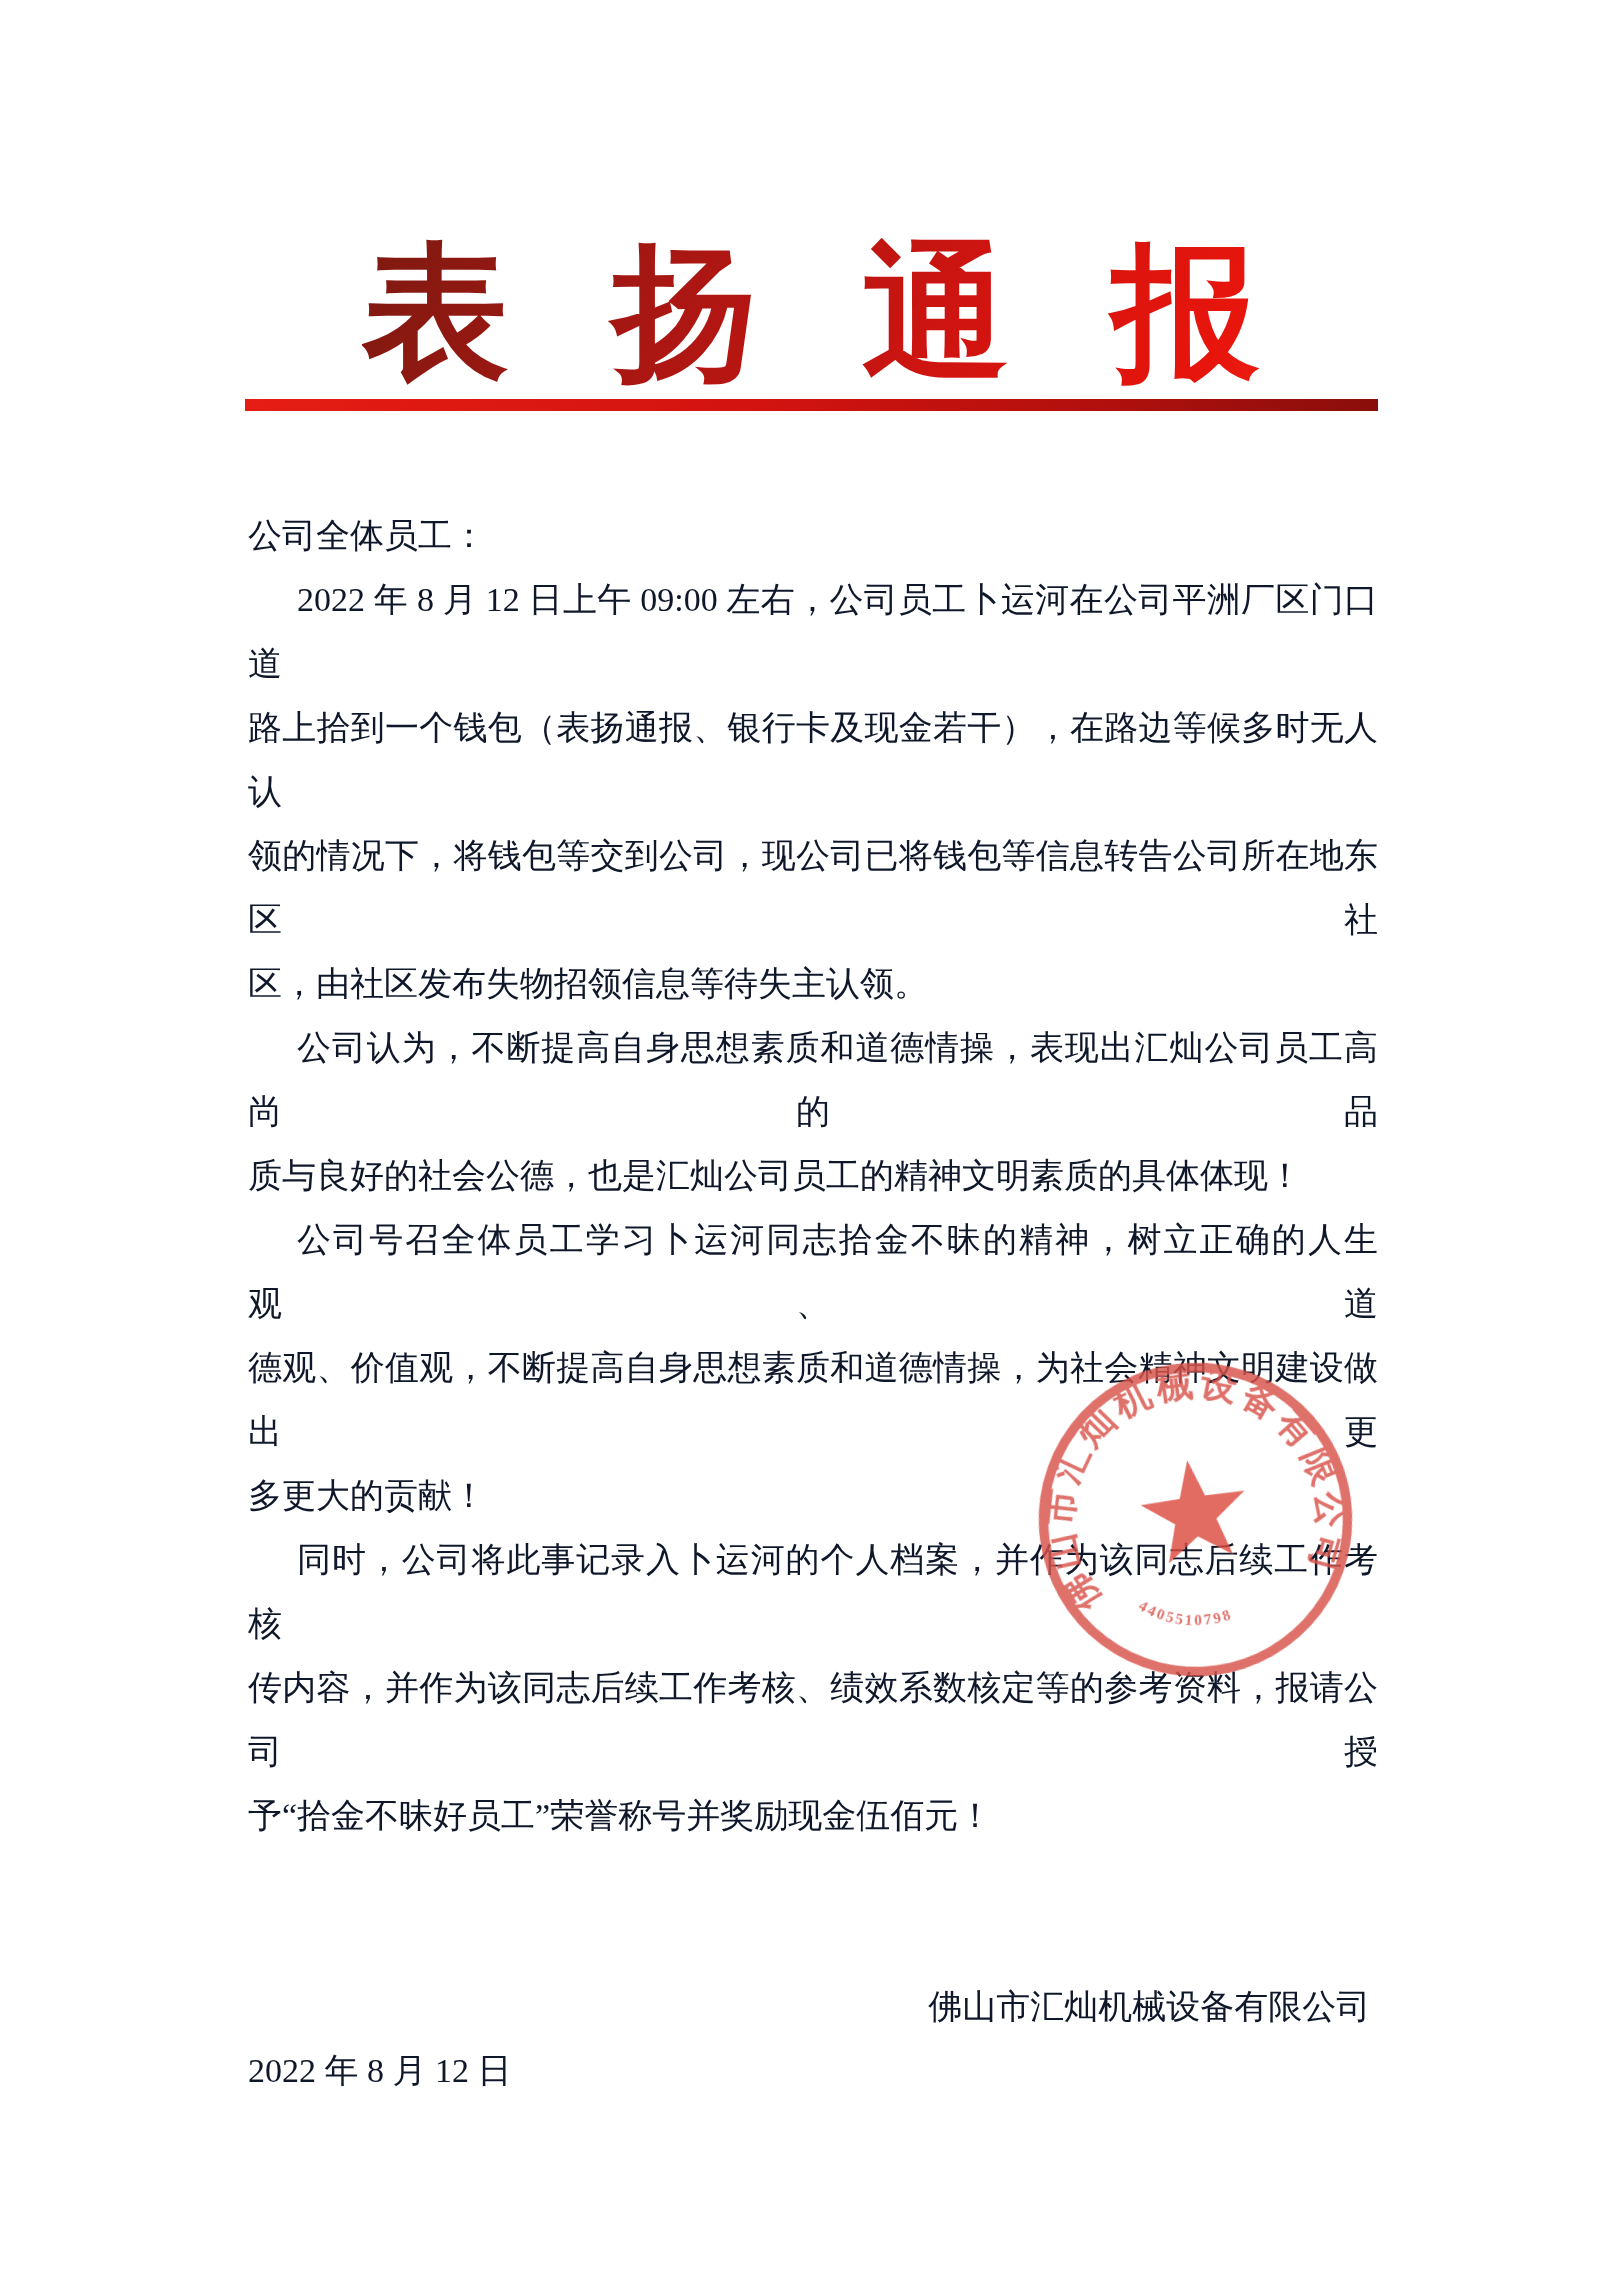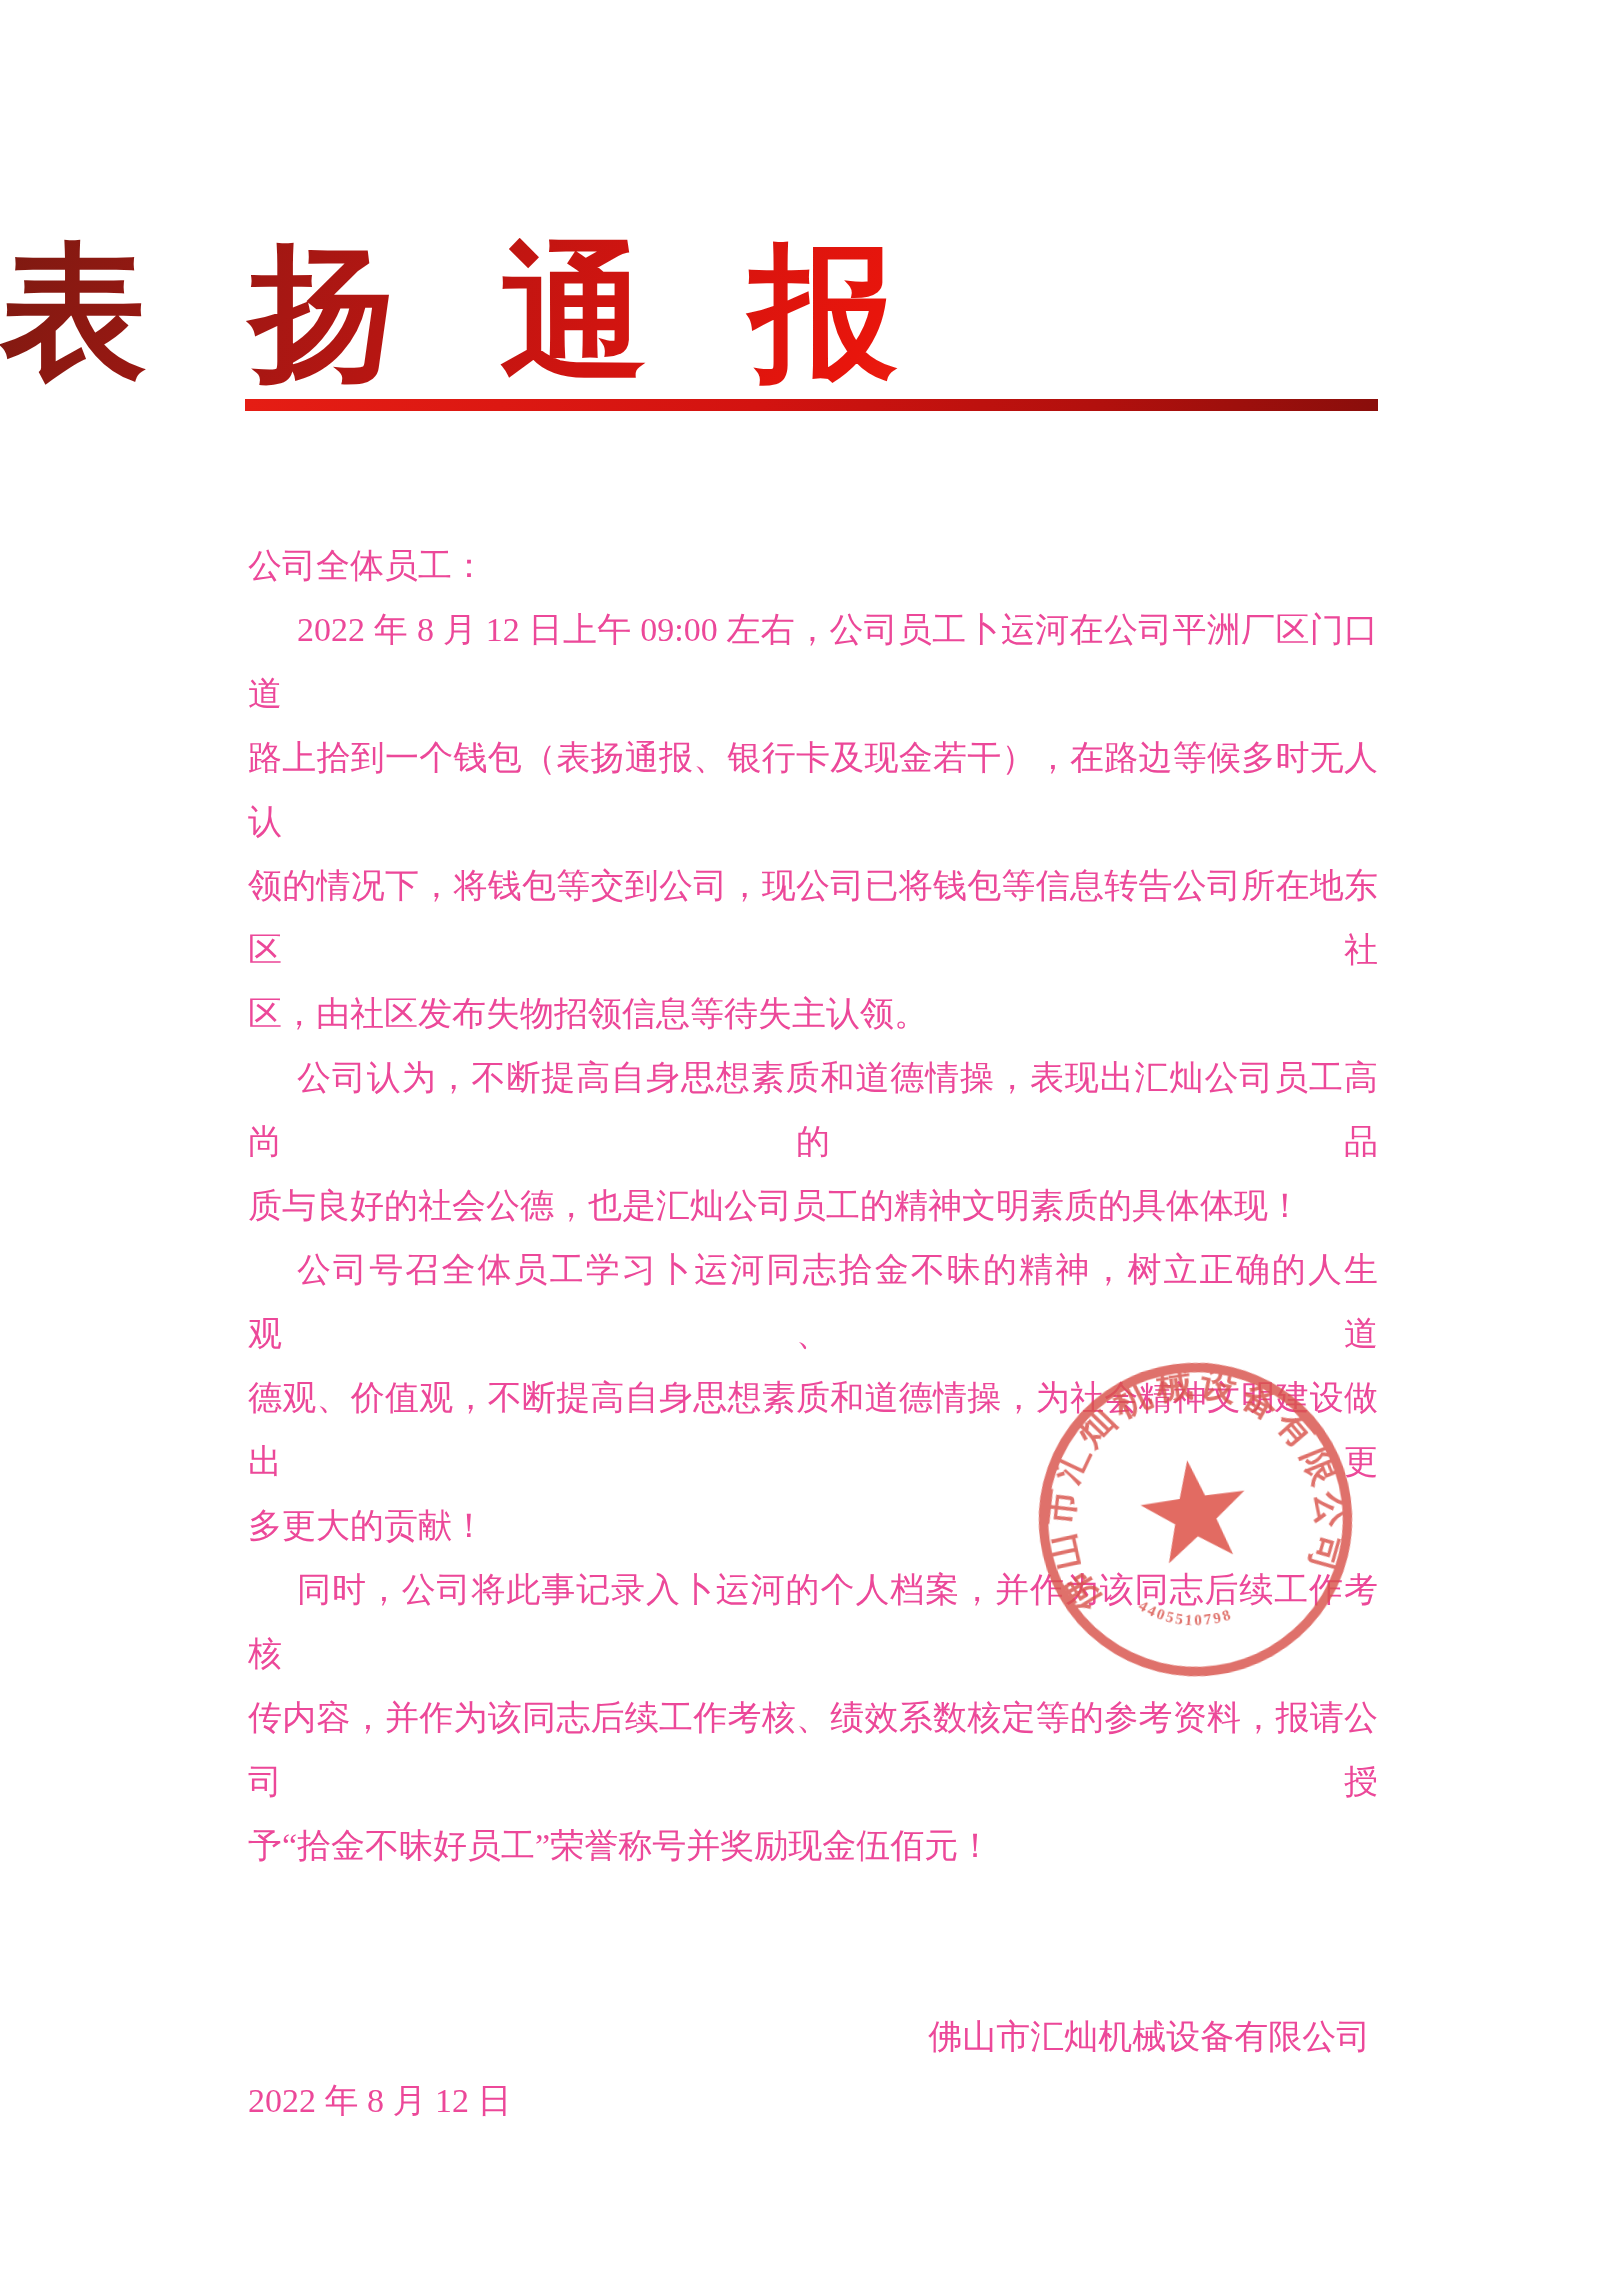--- a/index.html
+++ b/index.html
@@ -6,42 +6,43 @@
   .page{
     position:relative;
     width:1621px;height:2293px;
     background:#ffffff;
     overflow:hidden;
     font-family:"Liberation Serif","DejaVu Serif",serif;
   }
   
   .title-wrap{
     position:absolute;top:238px;left:0;width:1621px;
+    text-align:center;
   }
   .title-text{
     display:inline-block;
     font-size:147px;line-height:152px;
     font-weight:bold;
     letter-spacing:103px;margin-right:-103px;
     background:linear-gradient(118deg,#7d1a11 0%,#a81713 30%,#d01410 60%,#e8150c 85%,#ef2b1a 100%);
     -webkit-background-clip:text;
     background-clip:text;
     color:transparent;
     white-space:nowrap;
   }
   
   .title-rule{
     position:absolute;left:245px;top:399px;
     width:1133px;height:11.8px;
     background:linear-gradient(90deg,#e51d14 0%,#d31310 45%,#b2100d 75%,#8a0e0b 100%);
   }
   
   .doc-body{
-    position:absolute;left:248px;top:534px;width:1130px;
-    font-size:34px;line-height:64px;color:#ec4899;
+    position:absolute;left:248px;top:504px;width:1130px;
+    font-size:34px;line-height:64px;color:#0f172a;
     text-align:justify;
     text-justify:inter-character;
   }
   .line{width:100%;}
   .line.indent{text-indent:49px;}
   .line.fill{text-align-last:justify;}
   
   .sig-spacer{height:127px;}
   .sig-company{text-align:right;padding-right:7.8px;position:relative;z-index:3;}
   .sig-date{text-align:left;padding-right:2.9px;position:relative;z-index:3;}

